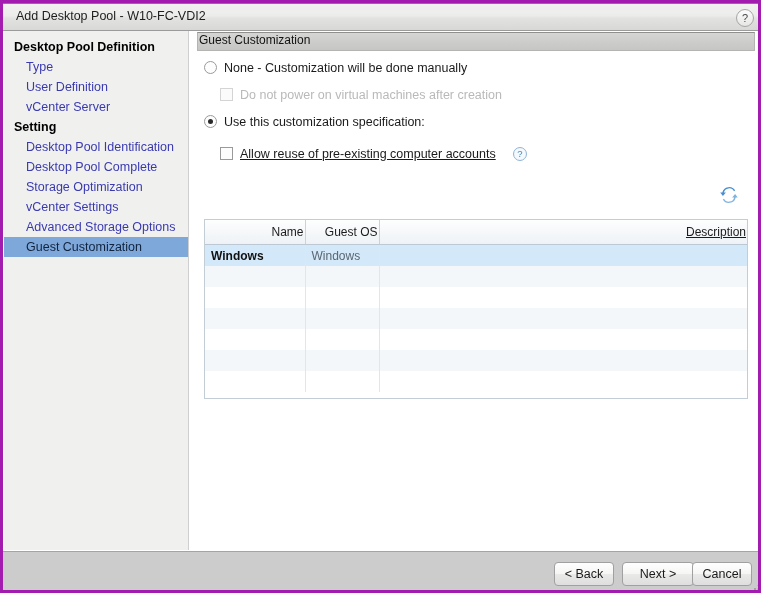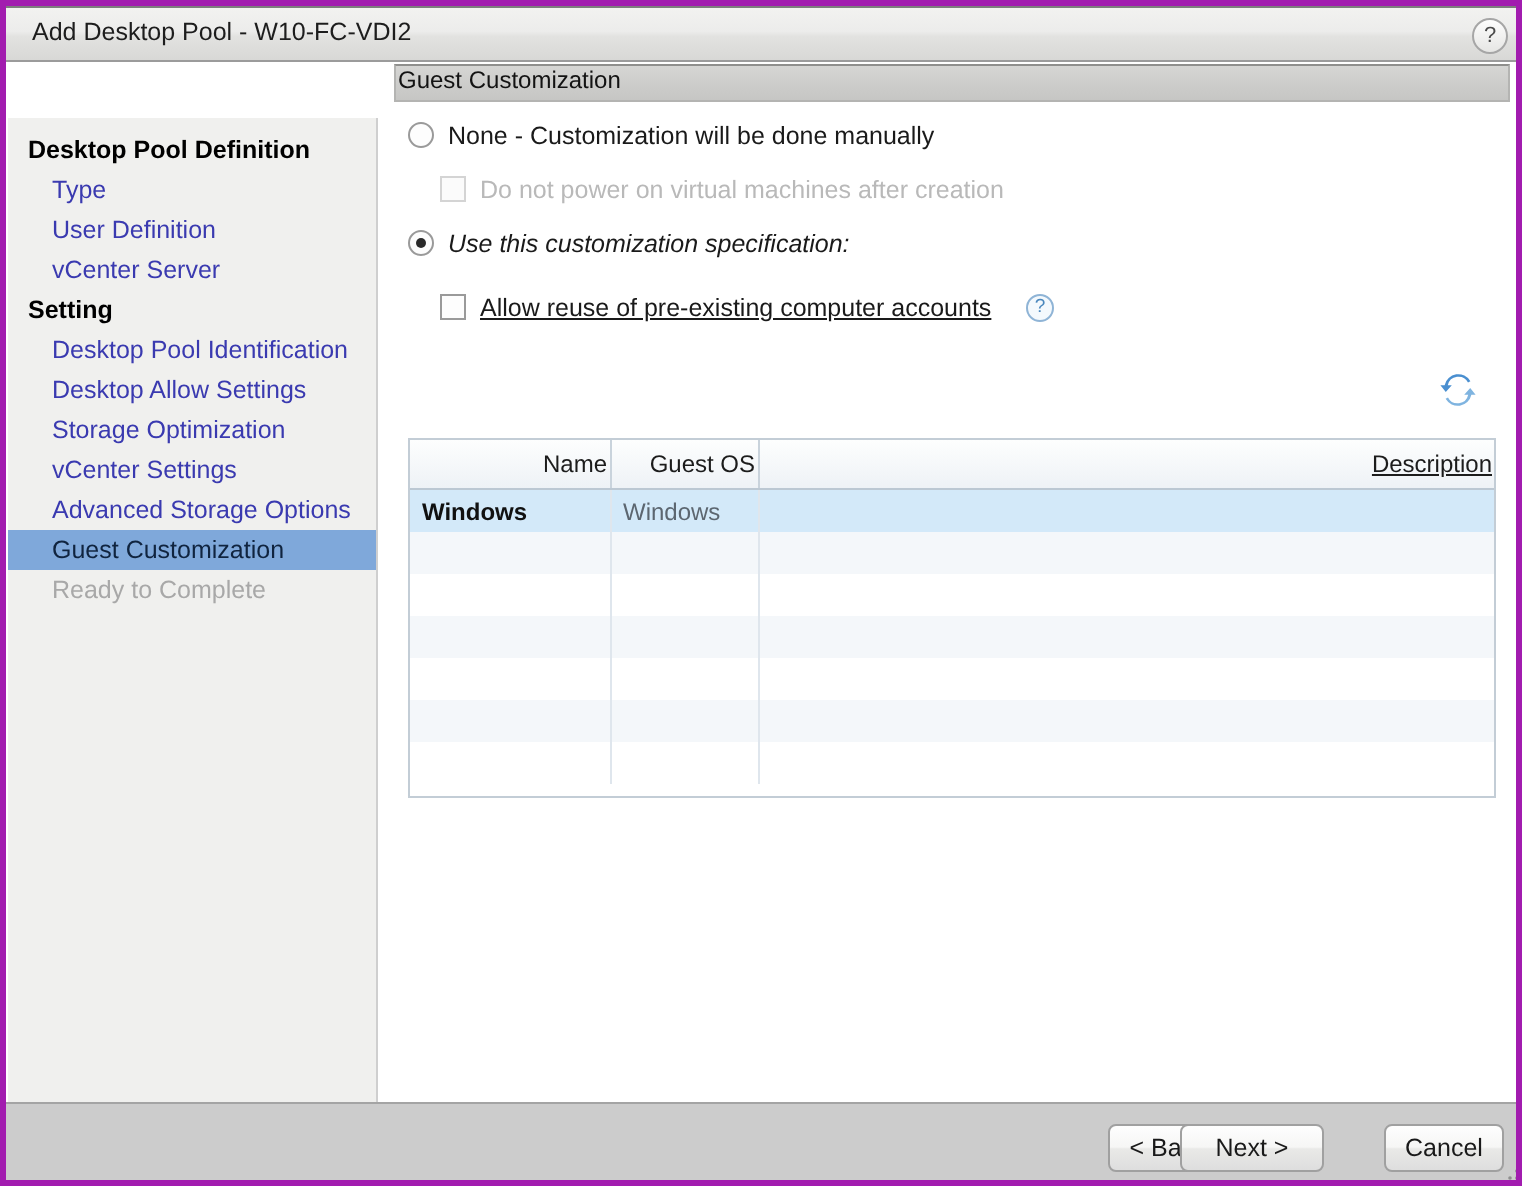--- a/index.html
+++ b/index.html
@@ -73,21 +73,20 @@
     position: absolute;
     left: 1px;
     top: 0;
     width: 185px;
     height: 519px;
     box-sizing: border-box;
     background: #f0f0ee;
     border-right: 1px solid #cfcfcf;
     padding-top: 6px;
     overflow: hidden;
-    margin-top: 28px;
   }
   .nav-group {
     font-size: 12.5px;
     font-weight: bold;
     color: #000000;
     padding: 3px 0 3px 10px;
     white-space: nowrap;
   }
   .nav-item {
     font-size: 12.5px;
@@ -287,21 +286,21 @@
     border: 1px solid #a0a0a0;
     border-radius: 4px;
     background: linear-gradient(to bottom, #fefefe 0%, #f6f6f5 48%, #e9e9e7 52%, #dedede 100%);
     font-family: "Liberation Sans", sans-serif;
     font-size: 12.5px;
     color: #1a1a1a;
     cursor: pointer;
     padding: 0;
   }
   #btn-back   { left: 551px; width: 60px; }
-  #btn-next   { left: 587px; width: 72px; }
+  #btn-next   { left: 619px; width: 72px; }
   #btn-cancel { left: 689px; width: 60px; }
 
   .resize-grip {
     position: absolute;
     right: 3px;
     bottom: 2px;
     width: 12px;
     height: 12px;
   }
 </style>
@@ -319,26 +318,25 @@
 
     <div class="sidebar">
 
       <div class="nav-group">Desktop Pool Definition</div>
       <div class="nav-item">Type</div>
       <div class="nav-item">User Definition</div>
       <div class="nav-item">vCenter Server</div>
 
       <div class="nav-group">Setting</div>
       <div class="nav-item">Desktop Pool Identification</div>
-      <div class="nav-item">Desktop Allow Settings</div>
+      <div class="nav-item">Desktop Pool Complete</div>
       <div class="nav-item">Storage Optimization</div>
       <div class="nav-item">vCenter Settings</div>
       <div class="nav-item">Advanced Storage Options</div>
       <div class="nav-item selected">Guest Customization</div>
-      <div class="nav-item disabled">Ready to Complete</div>
     </div>
 
     <div class="main">
 
       <div class="panel-header"></div>
       <div class="panel-header-text">Guest Customization</div>
 
       <div class="form">
 
         <div class="opt-row">
@@ -346,21 +344,21 @@
           <span class="opt-label" style="left:34px; top:4px;">None - Customization will be done manually</span>
         </div>
 
         <div class="opt-row">
           <span class="checkbox disabled" style="left:30px; top:4px;"></span>
           <span class="opt-label disabled" style="left:50px; top:4px;">Do not power on virtual machines after creation</span>
         </div>
 
         <div class="opt-row">
           <span class="radio checked" style="left:14px; top:4px;"></span>
-          <span class="opt-label" style="left:34px; top:4px;font-style:italic;">Use this customization specification:</span>
+          <span class="opt-label" style="left:34px; top:4px;">Use this customization specification:</span>
         </div>
 
         <div class="opt-row">
           <span class="checkbox" style="left:30px; top:9px;"></span>
           <span class="opt-label" style="left:50px; top:9px;text-decoration:underline;">Allow reuse of pre-existing computer accounts</span>
           <span class="inline-help" style="left:323px; top:9px;">?</span>
         </div>
       </div>
 
       <div class="refresh-btn" style="left:530px; top:155px;">

